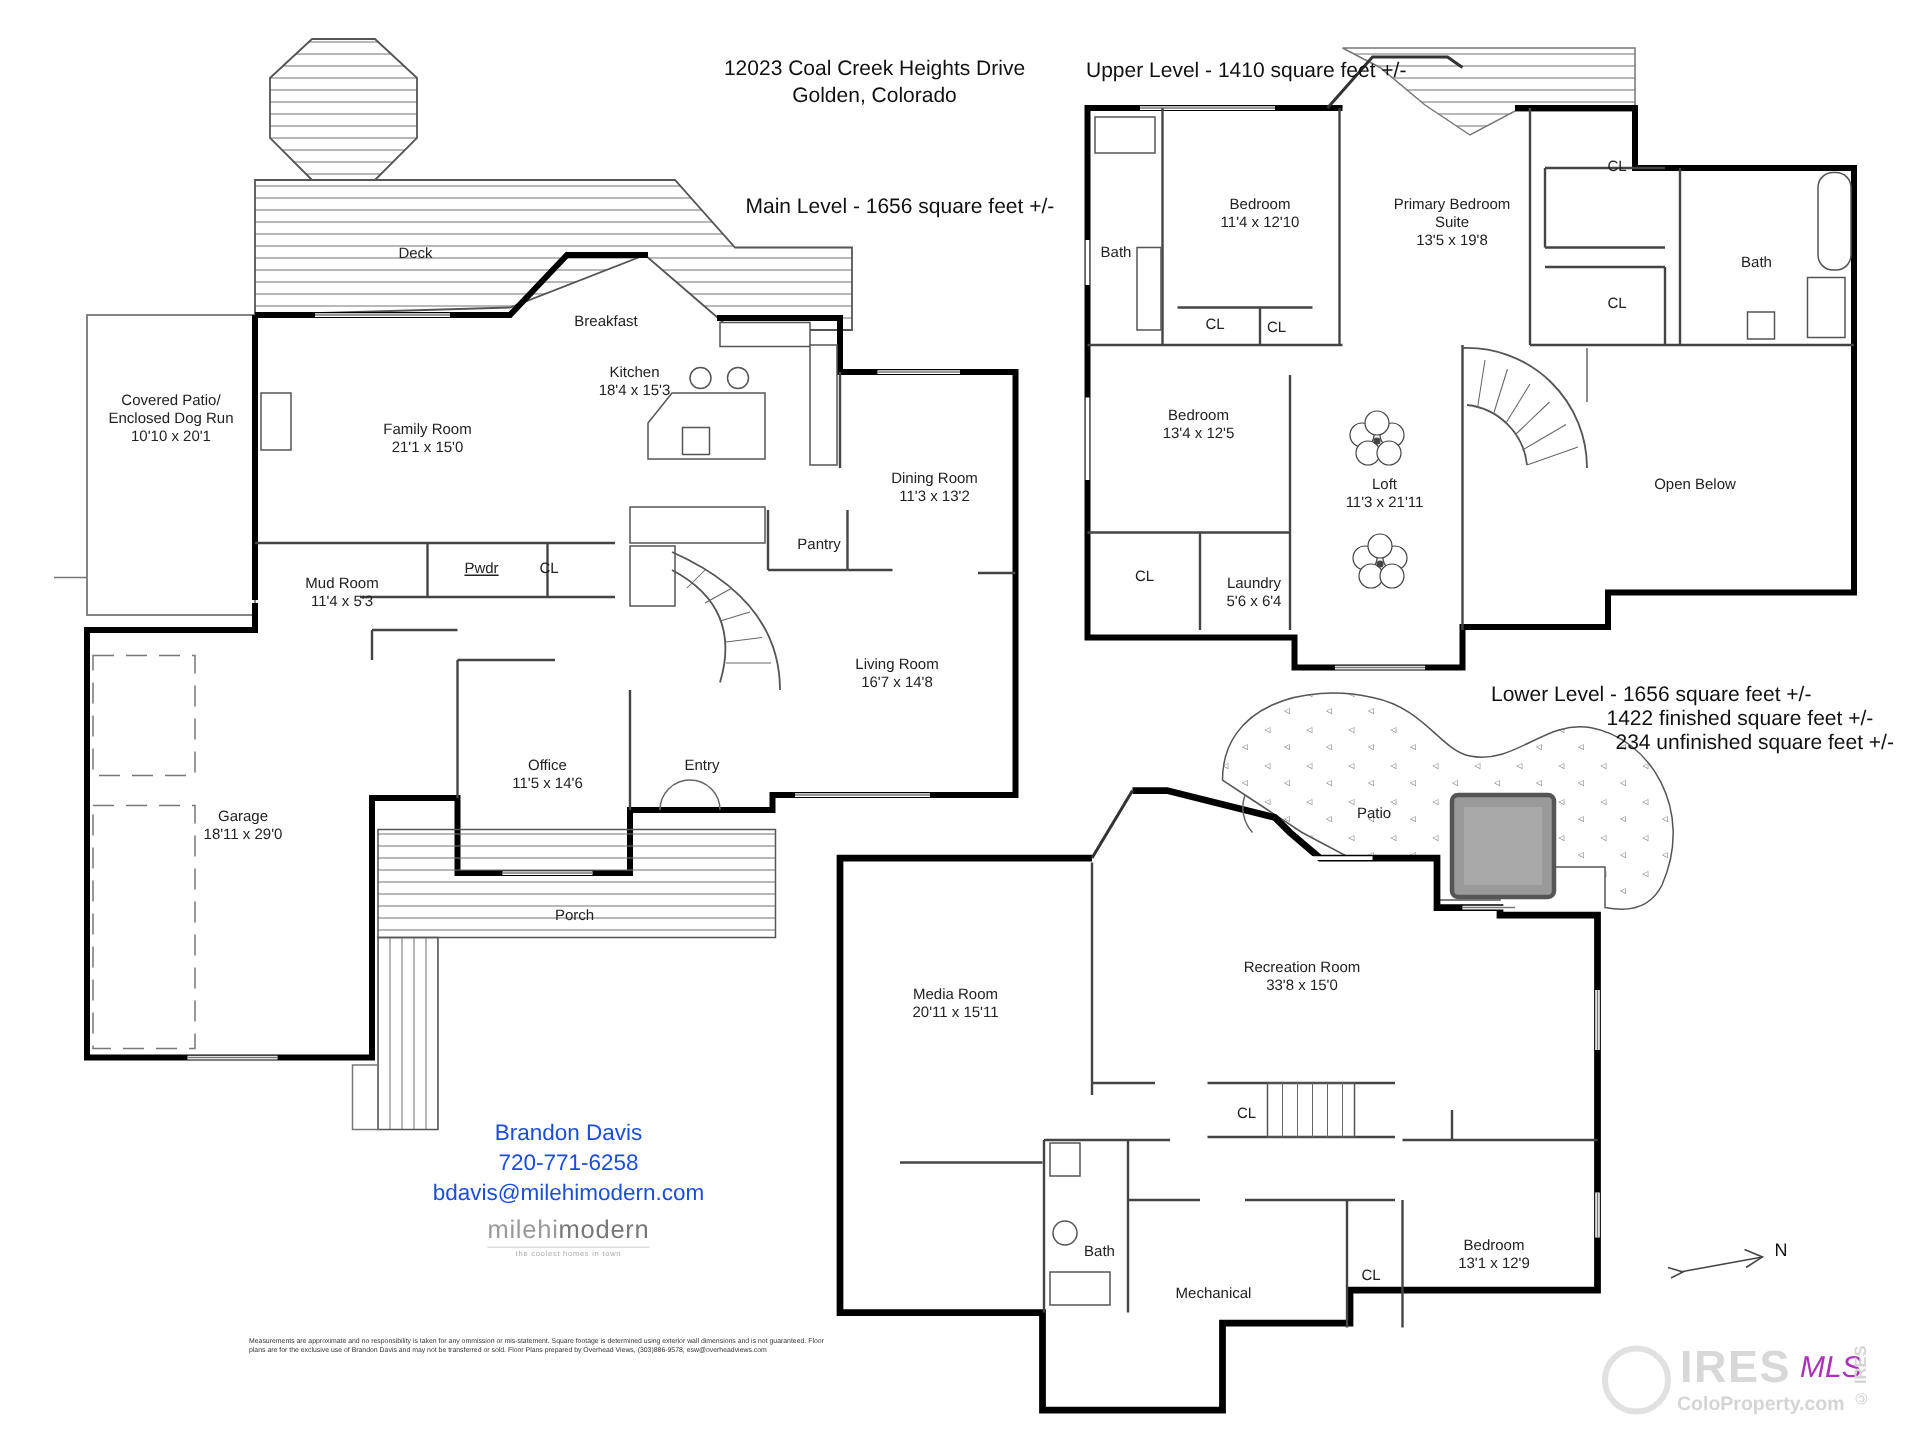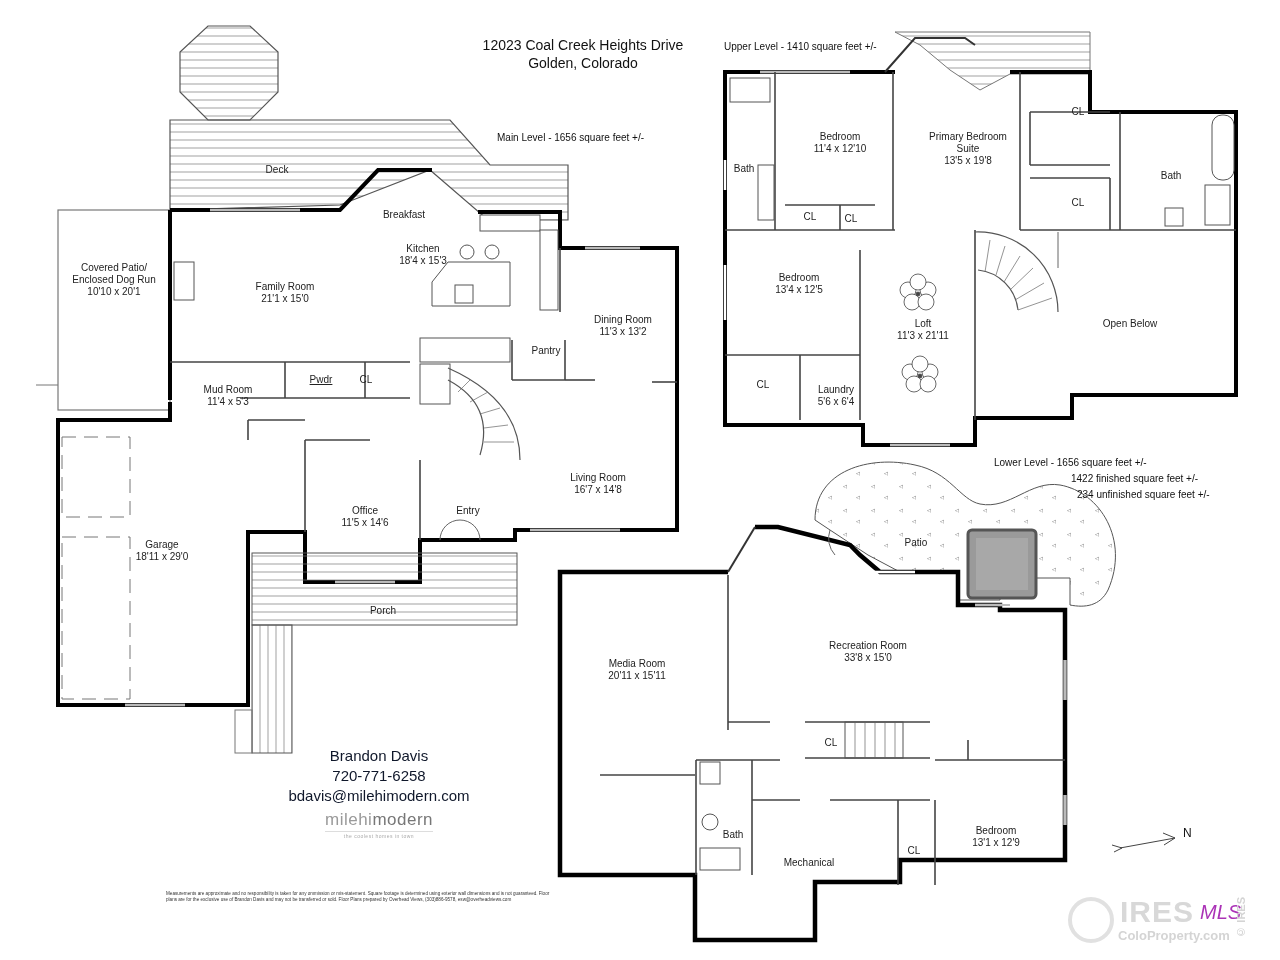--- a/index.html
+++ b/index.html
@@ -1,22 +1,22 @@
 <!DOCTYPE html>
 <html><head>
 <meta charset="utf-8">
 <style>
   html, body { margin: 0; padding: 0; background: #ffffff; }
   body { width: 1280px; height: 960px; position: relative; overflow: hidden; font-family: "Liberation Sans", sans-serif; color: #111; }
   svg.plan { position: absolute; left: 0; top: 0; width: 1280px; height: 960px; }
   .lbl { position: absolute; font-family: "Liberation Sans", sans-serif; font-size: 10px; line-height: 12px; text-align: center; color: #222; white-space: nowrap; transform: translateX(-50%); }
   .hdr { position: absolute; font-family: "Liberation Sans", sans-serif; color: #111; white-space: nowrap; }
   .title { font-size: 14px; line-height: 17px; transform: translateX(-50%); }
-  .lvl { font-size: 10px; line-height: 15px; }
-  .contact { position: absolute; left: 379px; top: 746px; transform: translateX(-50%); text-align: center; font-size: 15px; line-height: 20px; color: #0f172a; }
+  .lvl { font-size: 14px; line-height: 15px; }
+  .contact { position: absolute; left: 379px; top: 746px; transform: translateX(-50%); text-align: center; font-size: 15px; line-height: 20px; color: #1d4ed8; }
   .logo { position: absolute; left: 379px; top: 810px; transform: translateX(-50%); text-align: center; }
   .logo .word { font-size: 17px; letter-spacing: 0.5px; color: #9a9a9a; font-family: "Liberation Sans", sans-serif; }
   .logo .word b { font-weight: normal; color: #777; }
   .logo .tag { font-size: 5px; color: #aaa; letter-spacing: 0.5px; border-top: 1px solid #ddd; margin-top: 1px; padding-top: 1px; }
   .disclaimer { position: absolute; left: 166px; top: 891px; width: 390px; font-size: 4.6px; line-height: 6px; color: #333; }
   .north { position: absolute; left: 1183px; top: 826px; font-size: 12px; }
   .watermark { position: absolute; left: 1068px; top: 895px; width: 190px; height: 55px; color: #d9d9d9; opacity: 0.9; }
   .watermark .ires { position: absolute; left: 52px; top: 0; font-size: 30px; font-weight: bold; letter-spacing: 1px; color: #d4d4d4; }
   .watermark .mls { position: absolute; left: 132px; top: 6px; font-size: 20px; font-style: italic; color: #a21caf; }
   .watermark .site { position: absolute; left: 50px; top: 33px; font-size: 13px; font-weight: bold; color: #d0d0d0; }
@@ -263,28 +263,28 @@
     <div>10'10 x 20'1</div>
   </div>
 <div class="lbl" style="left:285px; top:281px;">
     <div>Family Room</div>
     <div>21'1 x 15'0</div>
   </div>
 <div class="lbl" style="left:623px; top:314px;">
     <div>Dining Room</div>
     <div>11'3 x 13'2</div>
   </div>
-<div class="lbl" style="left:538px; top:345px;padding-left:16px;"><span>Pantry</span></div>
+<div class="lbl" style="left:538px; top:358px;padding-left:16px;"><span>Pantry</span></div>
 <div class="lbl" style="left:228px; top:384px;">
     <div>Mud Room</div>
     <div>11'4 x 5'3</div>
   </div>
 <div class="lbl" style="left:321px; top:374px;text-decoration:underline;"><span>Pwdr</span></div>
 <div class="lbl" style="left:366px; top:374px;"><span>CL</span></div>
-<div class="lbl" style="left:598px; top:472px;">
+<div class="lbl" style="left:598px; top:438px;">
     <div>Living Room</div>
     <div>16'7 x 14'8</div>
   </div>
 <div class="lbl" style="left:365px; top:505px;">
     <div>Office</div>
     <div>11'5 x 14'6</div>
   </div>
 <div class="lbl" style="left:468px; top:505px;"><span>Entry</span></div>
 <div class="lbl" style="left:162px; top:539px;">
     <div>Garage</div>

